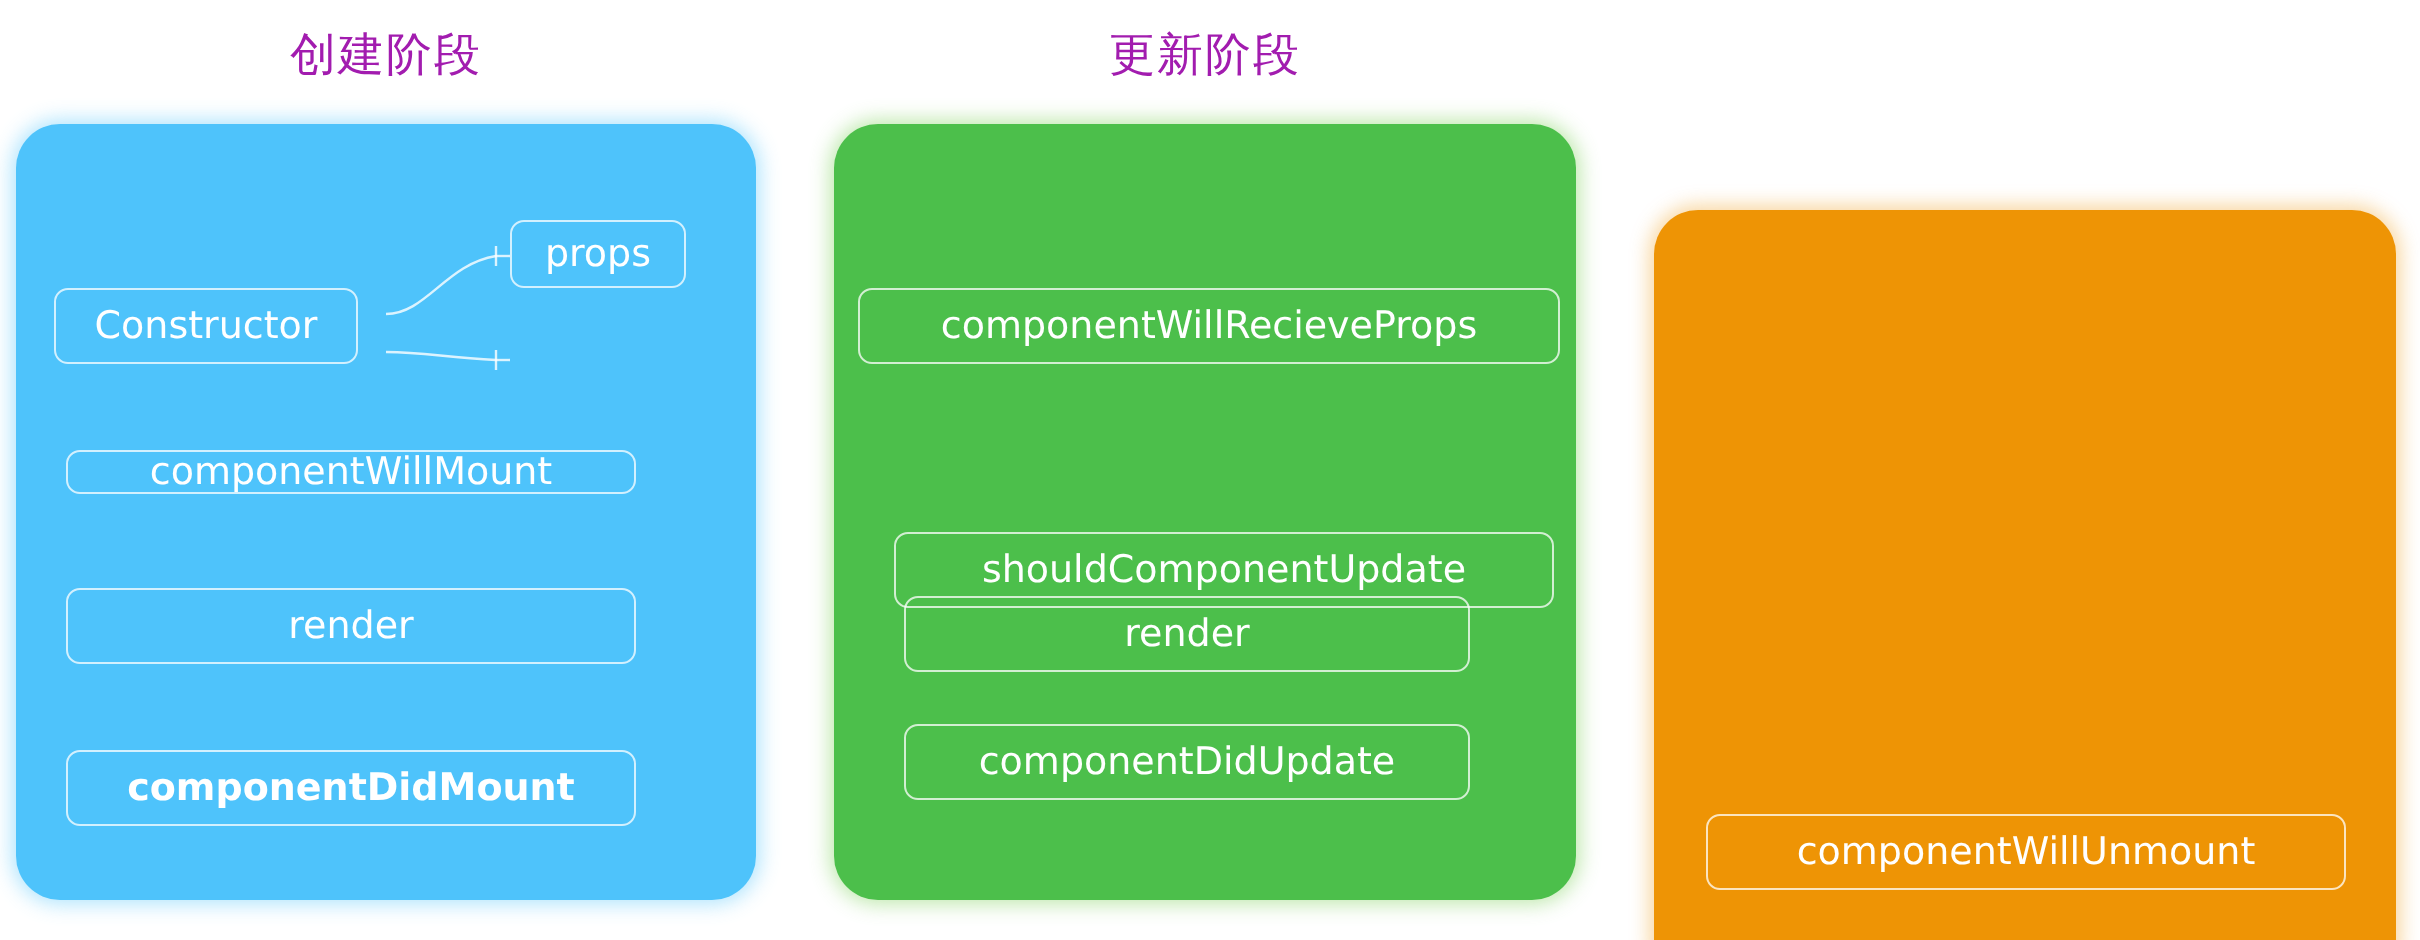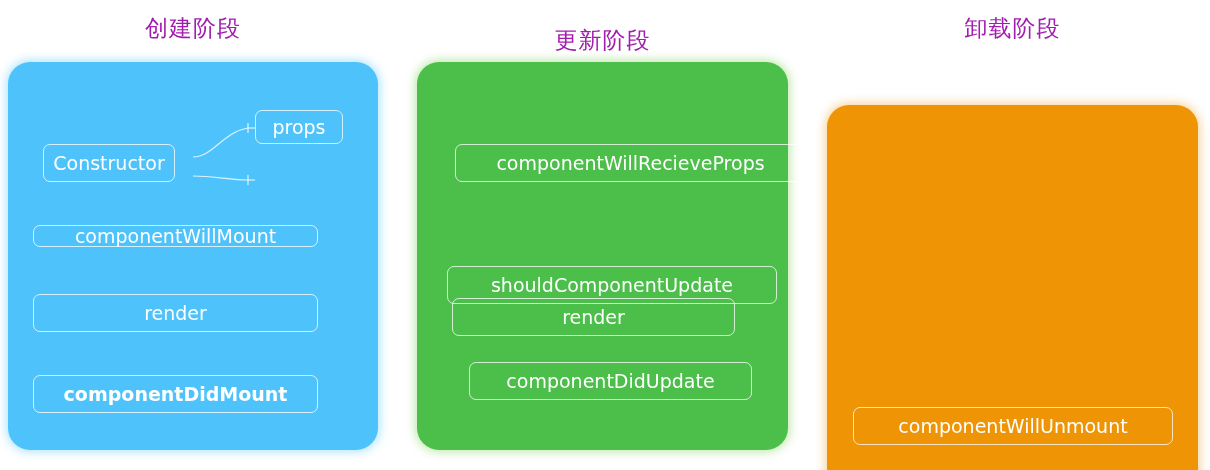--- a/index.html
+++ b/index.html
@@ -29,21 +29,21 @@
     text-align: center;
     font-size: 23px;
     line-height: 32px;
     color: #a21caf;
     font-family: "DejaVu Sans", "Liberation Sans", sans-serif;
     letter-spacing: 1px;
     white-space: nowrap;
     user-select: none;
   }
   .phase-title.c0 { left: 8px;   width: 370px; }
-  .phase-title.c1 { left: 417px; width: 371px; margin-top: 12px; }
+  .phase-title.c1 { left: 417px; width: 371px; }
   .phase-title.c2 { left: 827px; width: 371px; }
 
   
   .panel {
     position: absolute;
     top: 62px;
     height: 388px;
     border-radius: 22px;
   }
   .panel.p0 {
@@ -91,44 +91,43 @@
     overflow: visible;
   }
 </style>
 </head>
 <body>
 
 <div class="board">
 
   <div class="phase-title c0">创建阶段</div>
   <div class="phase-title c1">更新阶段</div>
-  <div class="phase-title c2">卸载阶段</div>
 
   <div class="panel p0">
 
     <svg class="connectors" viewBox="0 0 370 388">
       <path d="M185,95 C205,95 215,70 240,66" fill="none" stroke="rgba(255,255,255,0.8)" stroke-width="1.2"></path>
       <path d="M185,114 C205,114 215,117 240,118" fill="none" stroke="rgba(255,255,255,0.8)" stroke-width="1.2"></path>
       <line x1="240" y1="66" x2="247" y2="66" stroke="rgba(255,255,255,0.8)" stroke-width="1.2"></line>
       <line x1="240" y1="118" x2="247" y2="118" stroke="rgba(255,255,255,0.8)" stroke-width="1.2"></line>
       <line x1="240" y1="61" x2="240" y2="71" stroke="rgba(255,255,255,0.8)" stroke-width="1.2"></line>
       <line x1="240" y1="113" x2="240" y2="123" stroke="rgba(255,255,255,0.8)" stroke-width="1.2"></line>
     </svg>
 
-    <div class="pill" style="left:35px;top:82px;width:132px;height:38px;">Constructor</div>
+    <div class="pill" style="left:19px;top:82px;width:152px;height:38px;">Constructor</div>
     <div class="pill small" style="left:247px;top:48px;width:88px;height:34px;">props</div>
     <div class="pill" style="left:25px;top:163px;width:285px;height:22px;">componentWillMount</div>
     <div class="pill" style="left:25px;top:232px;width:285px;height:38px;">render</div>
     <div class="pill" style="left:25px;top:313px;width:285px;height:38px;font-weight:bold;">componentDidMount</div>
   </div>
 
   <div class="panel p1">
-    <div class="pill" style="left:38px;top:82px;width:351px;height:38px;">componentWillRecieveProps</div>
+    <div class="pill" style="left:12px;top:82px;width:351px;height:38px;">componentWillRecieveProps</div>
     <div class="pill" style="left:30px;top:159px;width:330px;height:38px;margin-top:45px;">shouldComponentUpdate</div>
     <div class="pill" style="left:35px;top:236px;width:283px;height:38px;">render</div>
-    <div class="pill" style="left:35px;top:300px;width:283px;height:38px;margin-left:17px;">componentDidUpdate</div>
+    <div class="pill" style="left:35px;top:300px;width:283px;height:38px;">componentDidUpdate</div>
   </div>
 
   <div class="panel p2">
     <div class="pill" style="left:26px;top:302px;width:320px;height:38px;">componentWillUnmount</div>
   </div>
 
 </div>
 
 </body></html>

